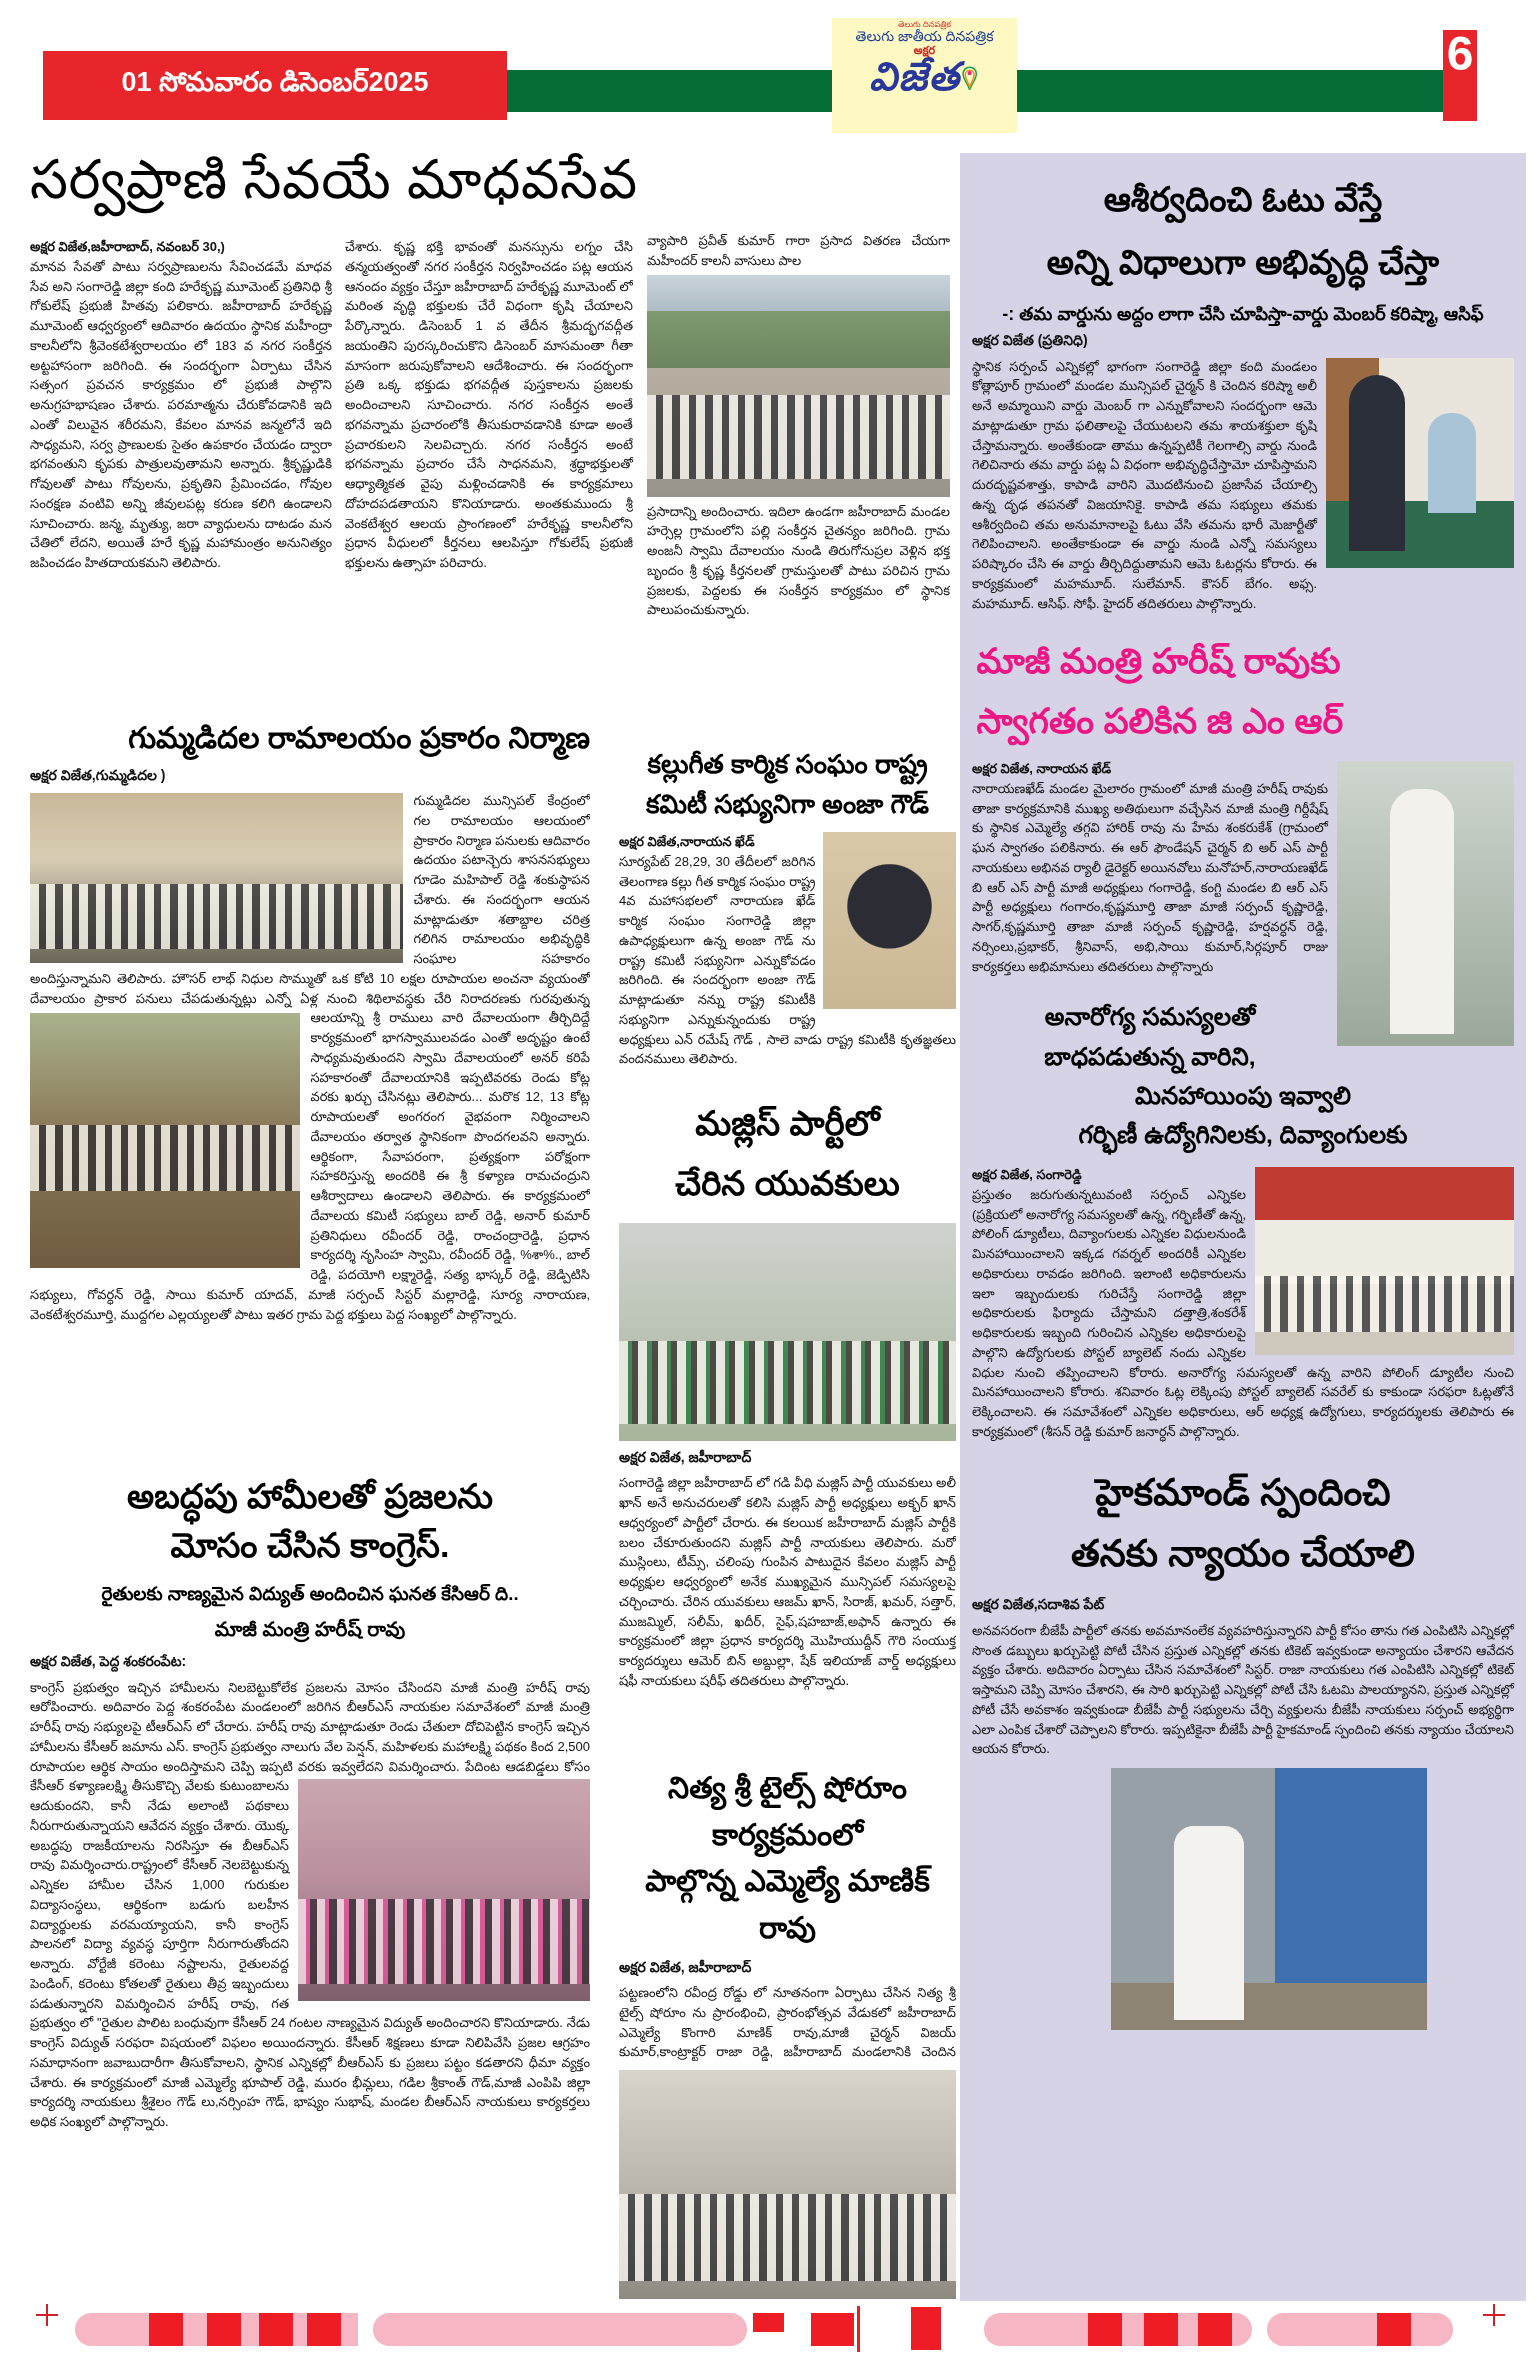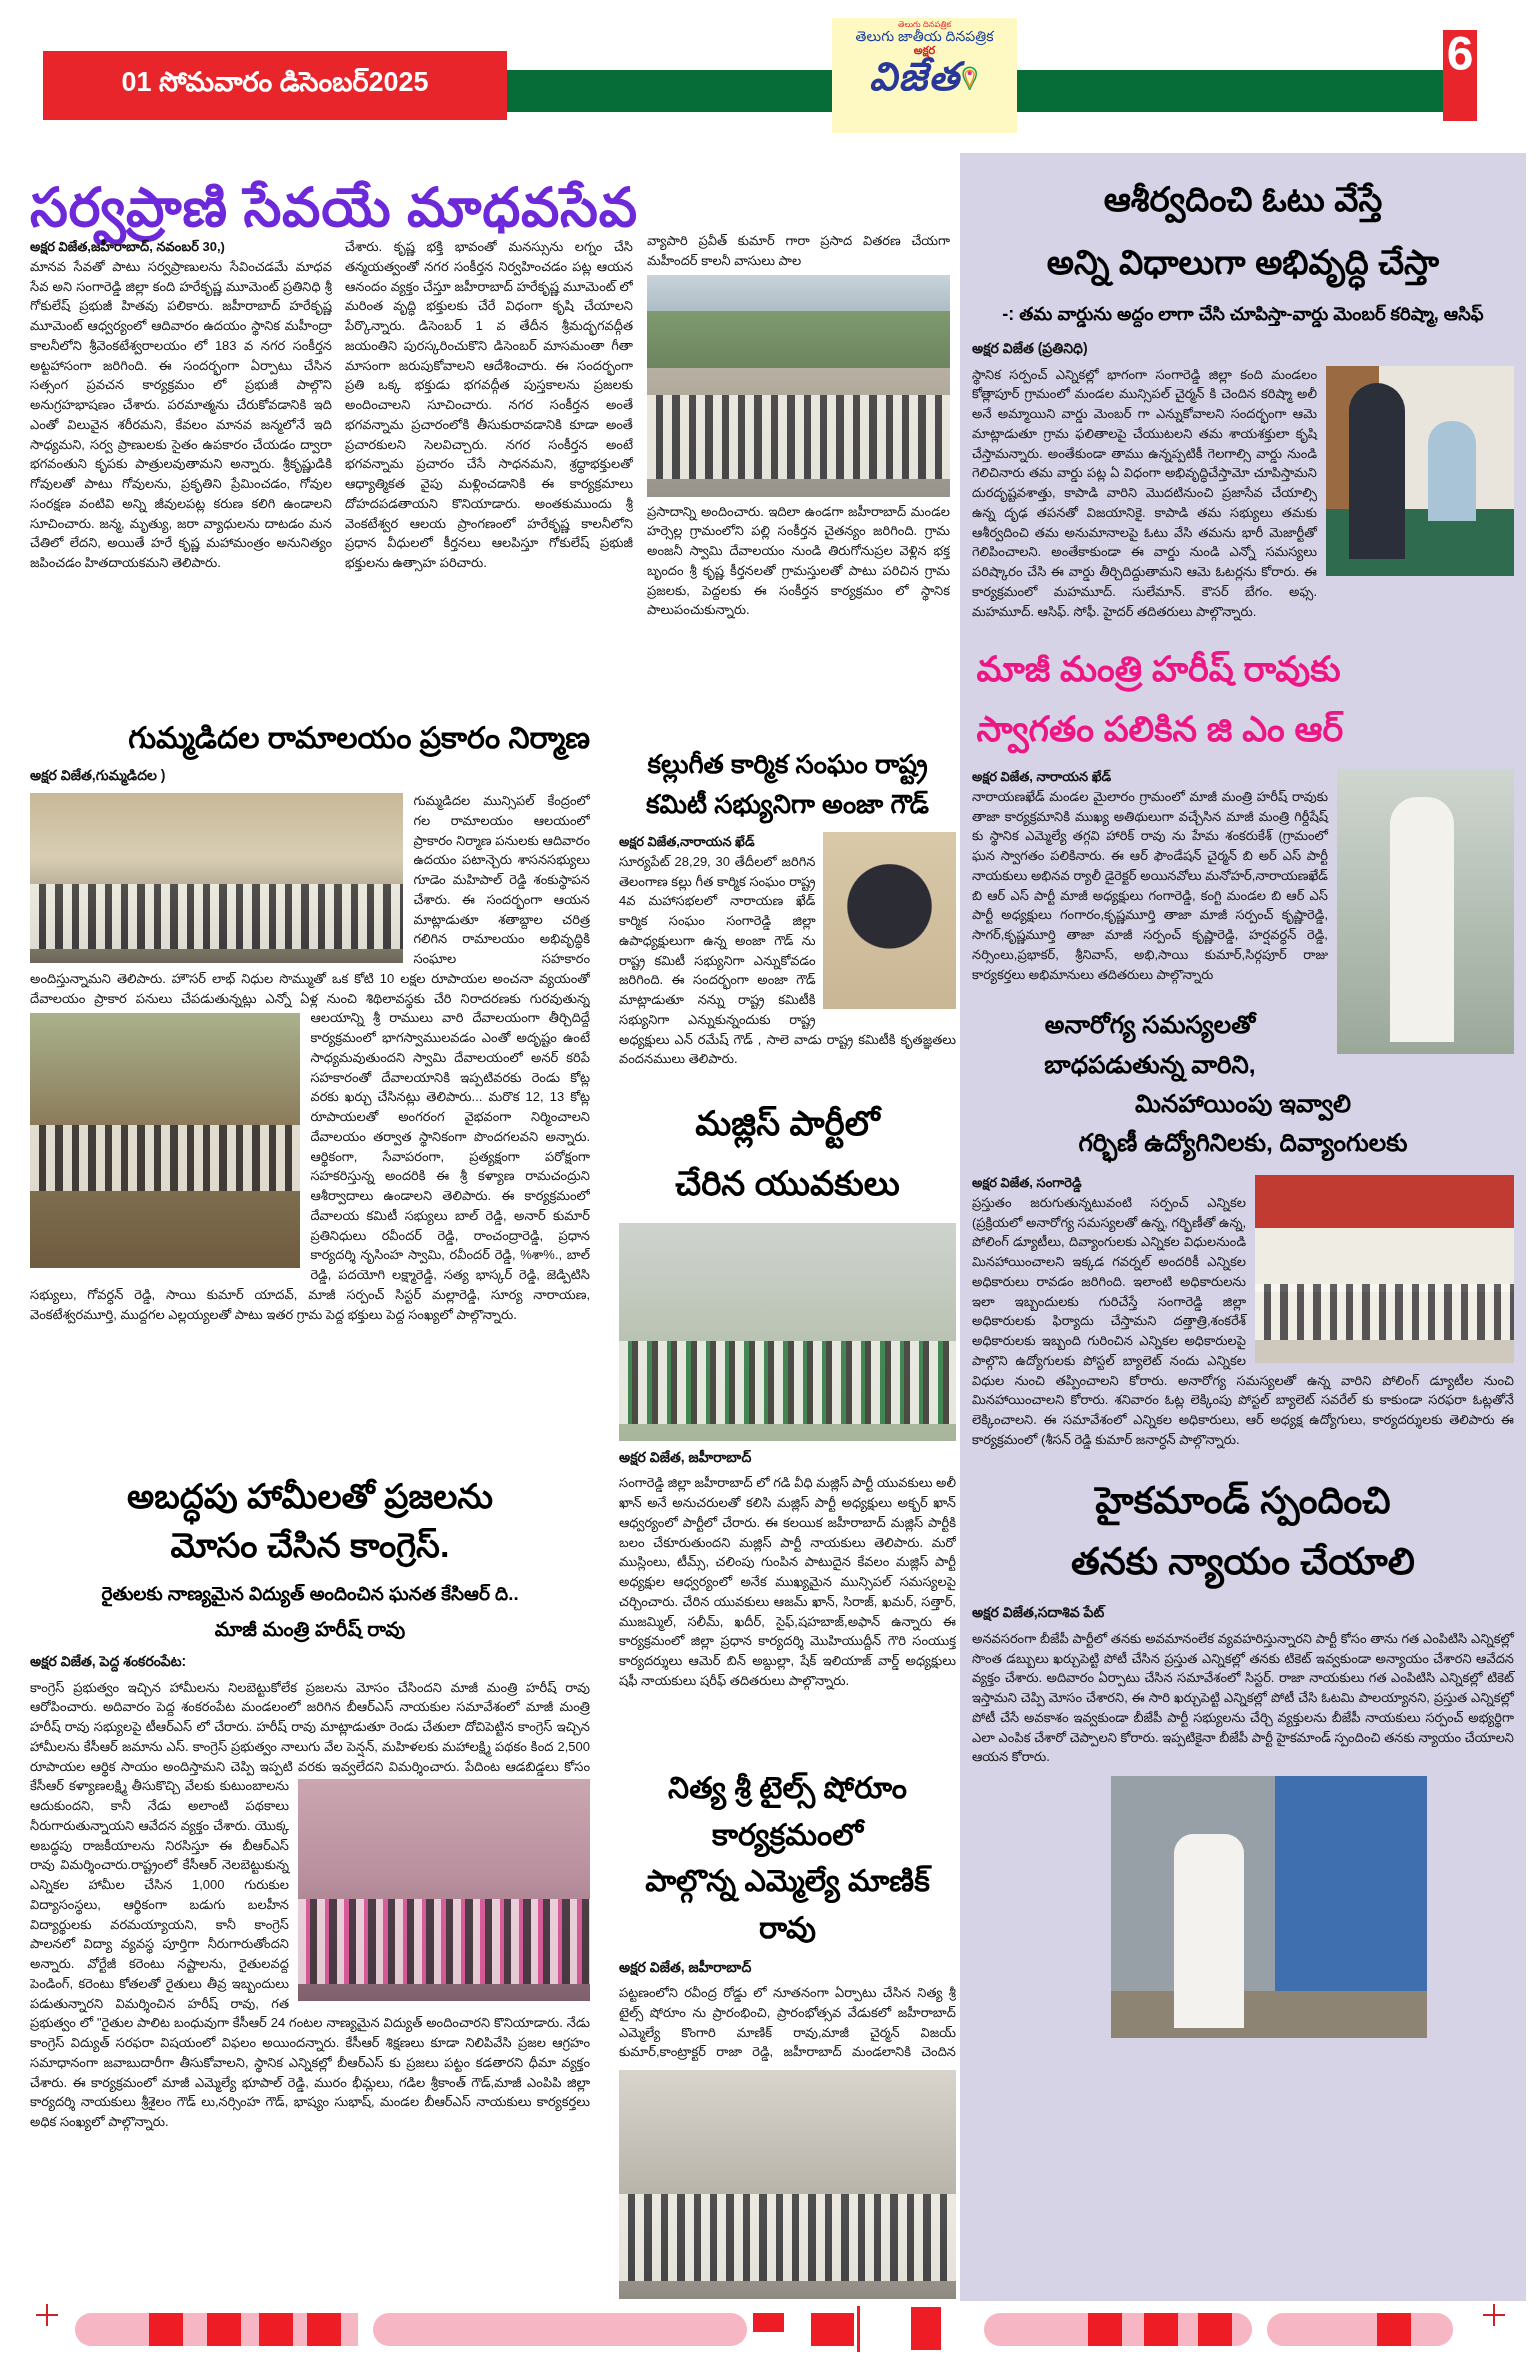--- a/index.html
+++ b/index.html
@@ -13,22 +13,22 @@
   .logo-panel{position:absolute;left:832px;top:18px;width:185px;height:113px;background:#fef9c3;
               text-align:center;line-height:1.1;padding-top:1.5px;}
   .logo-slogan{color:#e02b2b;font-size:8.2px;}
   .logo-sub{color:#1a3f9e;font-size:14px;}
   .logo-akshara{color:#d42222;font-size:11.2px;font-weight:bold;}
   .logo-name{color:#28379b;font-size:39px;font-weight:800;font-style:italic;letter-spacing:1.5px;}
   .page-box{position:absolute;left:1443px;top:30px;width:34px;height:91px;background:#e8252a;
             display:flex;align-items:flex-start;justify-content:center;}
   .page-box span{color:#fff;font-size:48px;font-weight:800;line-height:1.0;}
   
-  .headline-xl{position:absolute;left:30px;top:148px;width:928px;font-size:54px;font-weight:700;
-               color:#6d28d9;letter-spacing:0.7px;white-space:nowrap;margin-top:28px;}
+  .headline-xl{position:absolute;left:30px;top:148px;width:928px;font-size:54px;font-weight:400;
+               color:#000000;letter-spacing:0.7px;white-space:nowrap;}
   .col{position:absolute;text-align:justify;font-size:13px;line-height:1.52;overflow:hidden;}
   .art{position:absolute;overflow:hidden;}
   .h2{font-weight:800;color:#000;text-align:center;}
   .byline{font-weight:bold;font-size:14px;margin:7.5px 0 4.5px;}
   .bodytext{font-size:13px;line-height:1.52;text-align:justify;}
   .subhead{font-weight:800;text-align:center;color:#000;}
   
   .ph{position:relative;overflow:hidden;background:#999;}
   .crowd{position:absolute;left:0;right:0;height:38%;bottom:8%;
          background:repeating-linear-gradient(90deg,rgba(250,248,240,.92) 0 9px,rgba(40,40,45,.85) 9px 16.4px);
@@ -183,21 +183,21 @@
   </div>
 
   <div id="right-col">
 
     <div class="rc-pad">
       <div class="h2" style="font-size:34px;line-height:1.85;margin-top:4.5px;">
         <div>ఆశీర్వదించి ఓటు వేస్తే</div>
         <div>అన్ని విధాలుగా అభివృద్ధి చేస్తా</div>
       </div>
       <div class="subhead" style="font-size:18px;margin-top:10.4px;">-: తమ వార్డును అద్దం లాగా చేసి చూపిస్తా-వార్డు మెంబర్ కరిష్మా, ఆసిఫ్</div>
-      <div class="byline" style="margin-top:11px;">అక్షర విజేత (ప్రతినిధి)</div>
+      <div class="byline" style="margin-top:3px;">అక్షర విజేత (ప్రతినిధి)</div>
       <div class="bodytext">
         <div class="ph ph-hijab" style="float:right;width:188px;height:210px;margin:1.5px 0 6px 9px;"></div>
         <span>స్థానిక సర్పంచ్ ఎన్నికల్లో భాగంగా సంగారెడ్డి జిల్లా కంది మండలం కోత్లాపూర్ గ్రామంలో మండల మున్సిపల్ చైర్మన్ కి చెందిన కరిష్మా అలీ అనే అమ్మాయిని వార్డు మెంబర్ గా ఎన్నుకోవాలని సందర్భంగా ఆమె మాట్లాడుతూ గ్రామ ఫలితాలపై చేయుటలని తమ శాయశక్తులా కృషి చేస్తామన్నారు. అంతేకుండా తాము ఉన్నప్పటికీ గెలగాల్సి వార్డు నుండి గెలిచినారు తమ వార్డు పట్ల ఏ విధంగా అభివృద్ధిచేస్తామో చూపిస్తామని దురదృష్టవశాత్తు, కాపాడి వారిని మొదటినుంచి ప్రజాసేవ చేయాల్సి ఉన్న దృఢ తపనతో విజయానికై. కాపాడి తమ సభ్యులు తమకు ఆశీర్వదించి తమ అనుమానాలపై ఓటు వేసి తమను భారీ మెజార్టీతో గెలిపించాలని. అంతేకాకుండా ఈ వార్డు నుండి ఎన్నో సమస్యలు పరిష్కారం చేసి ఈ వార్డు తీర్చిదిద్దుతామని ఆమె ఓటర్లను కోరారు. ఈ కార్యక్రమంలో మహమూద్. సులేమాన్. కౌసర్ బేగం. అఫ్స. మహమూద్. ఆసిఫ్. సోఫీ. హైదర్ తదితరులు పాల్గొన్నారు.</span>
       </div>
     </div>
 
     <div class="rc-pad">
       <div class="h2 pink-head" style="font-size:35px;line-height:1.7;margin-top:7.5px;text-align:left;padding-left:4.5px;">
         <div>మాజీ మంత్రి హరీష్ రావుకు</div>
         <div>స్వాగతం పలికిన జి ఎం ఆర్</div>

